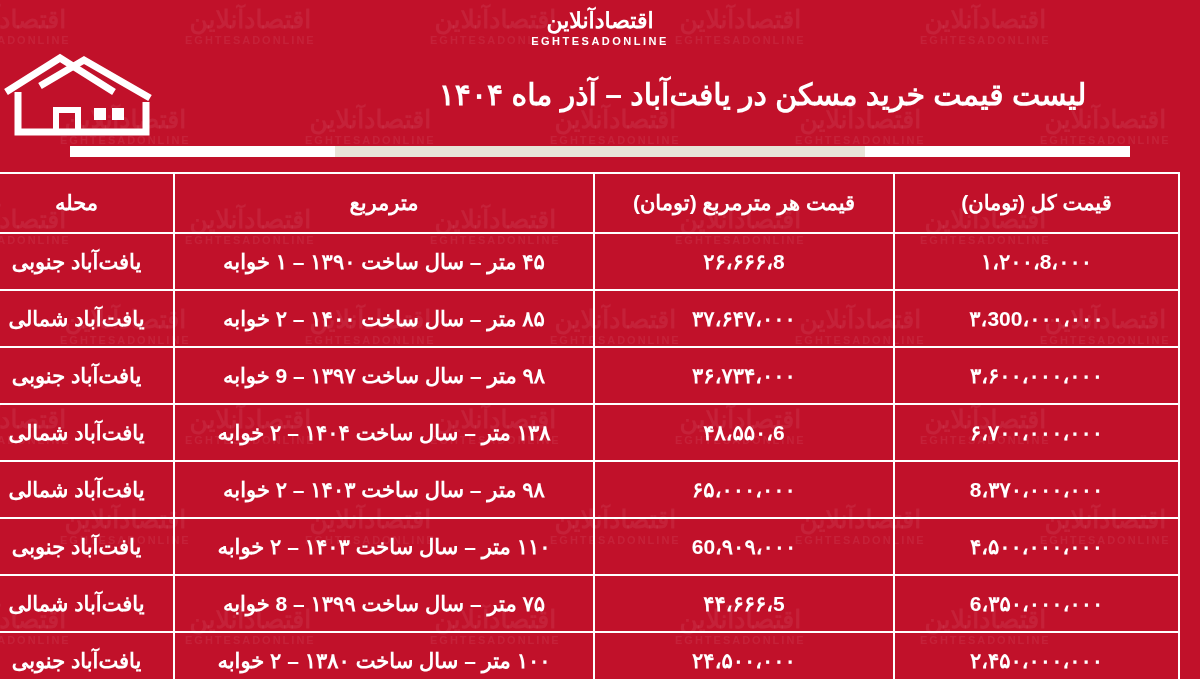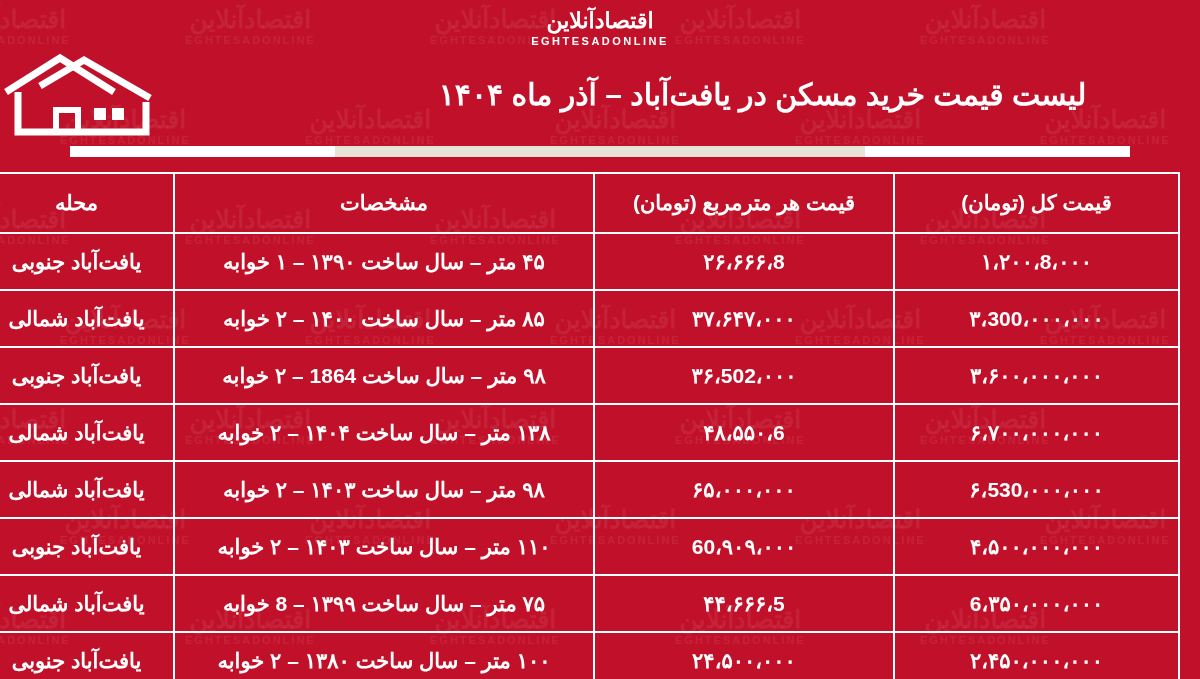--- a/index.html
+++ b/index.html
@@ -319,51 +319,51 @@
 <div class="rule">
   <div class="rule-accent"></div>
 </div>
 
 <div class="table-wrap">
   <table class="price-table">
     <thead>
       <tr>
         <th class="col-total">قیمت کل (تومان)</th>
         <th class="col-sqm">قیمت هر مترمربع (تومان)</th>
-        <th class="col-specs">مشخصات</th>
+        <th class="col-specs">مترمربع</th>
         <th class="col-area">محله</th>
       </tr>
     </thead>
     <tbody id="table-body">
         <tr>
           <td class="col-total">۱،۲۰۰،8،۰۰۰</td>
           <td class="col-sqm">۲۶،۶۶۶،8</td>
           <td class="col-specs">۴۵ متر – سال ساخت ۱۳۹۰ – ۱ خوابه</td>
           <td class="col-area">یافت‌آباد جنوبی</td>
         </tr>
         <tr>
           <td class="col-total">۳،300،۰۰۰،۰۰۰</td>
           <td class="col-sqm">۳۷،۶۴۷،۰۰۰</td>
           <td class="col-specs">۸۵ متر – سال ساخت ۱۴۰۰ – ۲ خوابه</td>
           <td class="col-area">یافت‌آباد شمالی</td>
         </tr>
         <tr>
           <td class="col-total">۳،۶۰۰،۰۰۰،۰۰۰</td>
-          <td class="col-sqm">۳۶،502،۰۰۰</td>
-          <td class="col-specs">۹۸ متر – سال ساخت 1864 – ۲ خوابه</td>
+          <td class="col-sqm">۳۶،۷۳۴،۰۰۰</td>
+          <td class="col-specs">۹۸ متر – سال ساخت ۱۳۹۷ – 9 خوابه</td>
           <td class="col-area">یافت‌آباد جنوبی</td>
         </tr>
         <tr>
           <td class="col-total">۶،۷۰۰،۰۰۰،۰۰۰</td>
           <td class="col-sqm">۴۸،۵۵۰،6</td>
           <td class="col-specs">۱۳۸ متر – سال ساخت ۱۴۰۴ – ۲ خوابه</td>
           <td class="col-area">یافت‌آباد شمالی</td>
         </tr>
         <tr>
-          <td class="col-total">۶،530،۰۰۰،۰۰۰</td>
+          <td class="col-total">8،۳۷۰،۰۰۰،۰۰۰</td>
           <td class="col-sqm">۶۵،۰۰۰،۰۰۰</td>
           <td class="col-specs">۹۸ متر – سال ساخت ۱۴۰۳ – ۲ خوابه</td>
           <td class="col-area">یافت‌آباد شمالی</td>
         </tr>
         <tr>
           <td class="col-total">۴،۵۰۰،۰۰۰،۰۰۰</td>
           <td class="col-sqm">60،۹۰۹،۰۰۰</td>
           <td class="col-specs">۱۱۰ متر – سال ساخت ۱۴۰۳ – ۲ خوابه</td>
           <td class="col-area">یافت‌آباد جنوبی</td>
         </tr>

